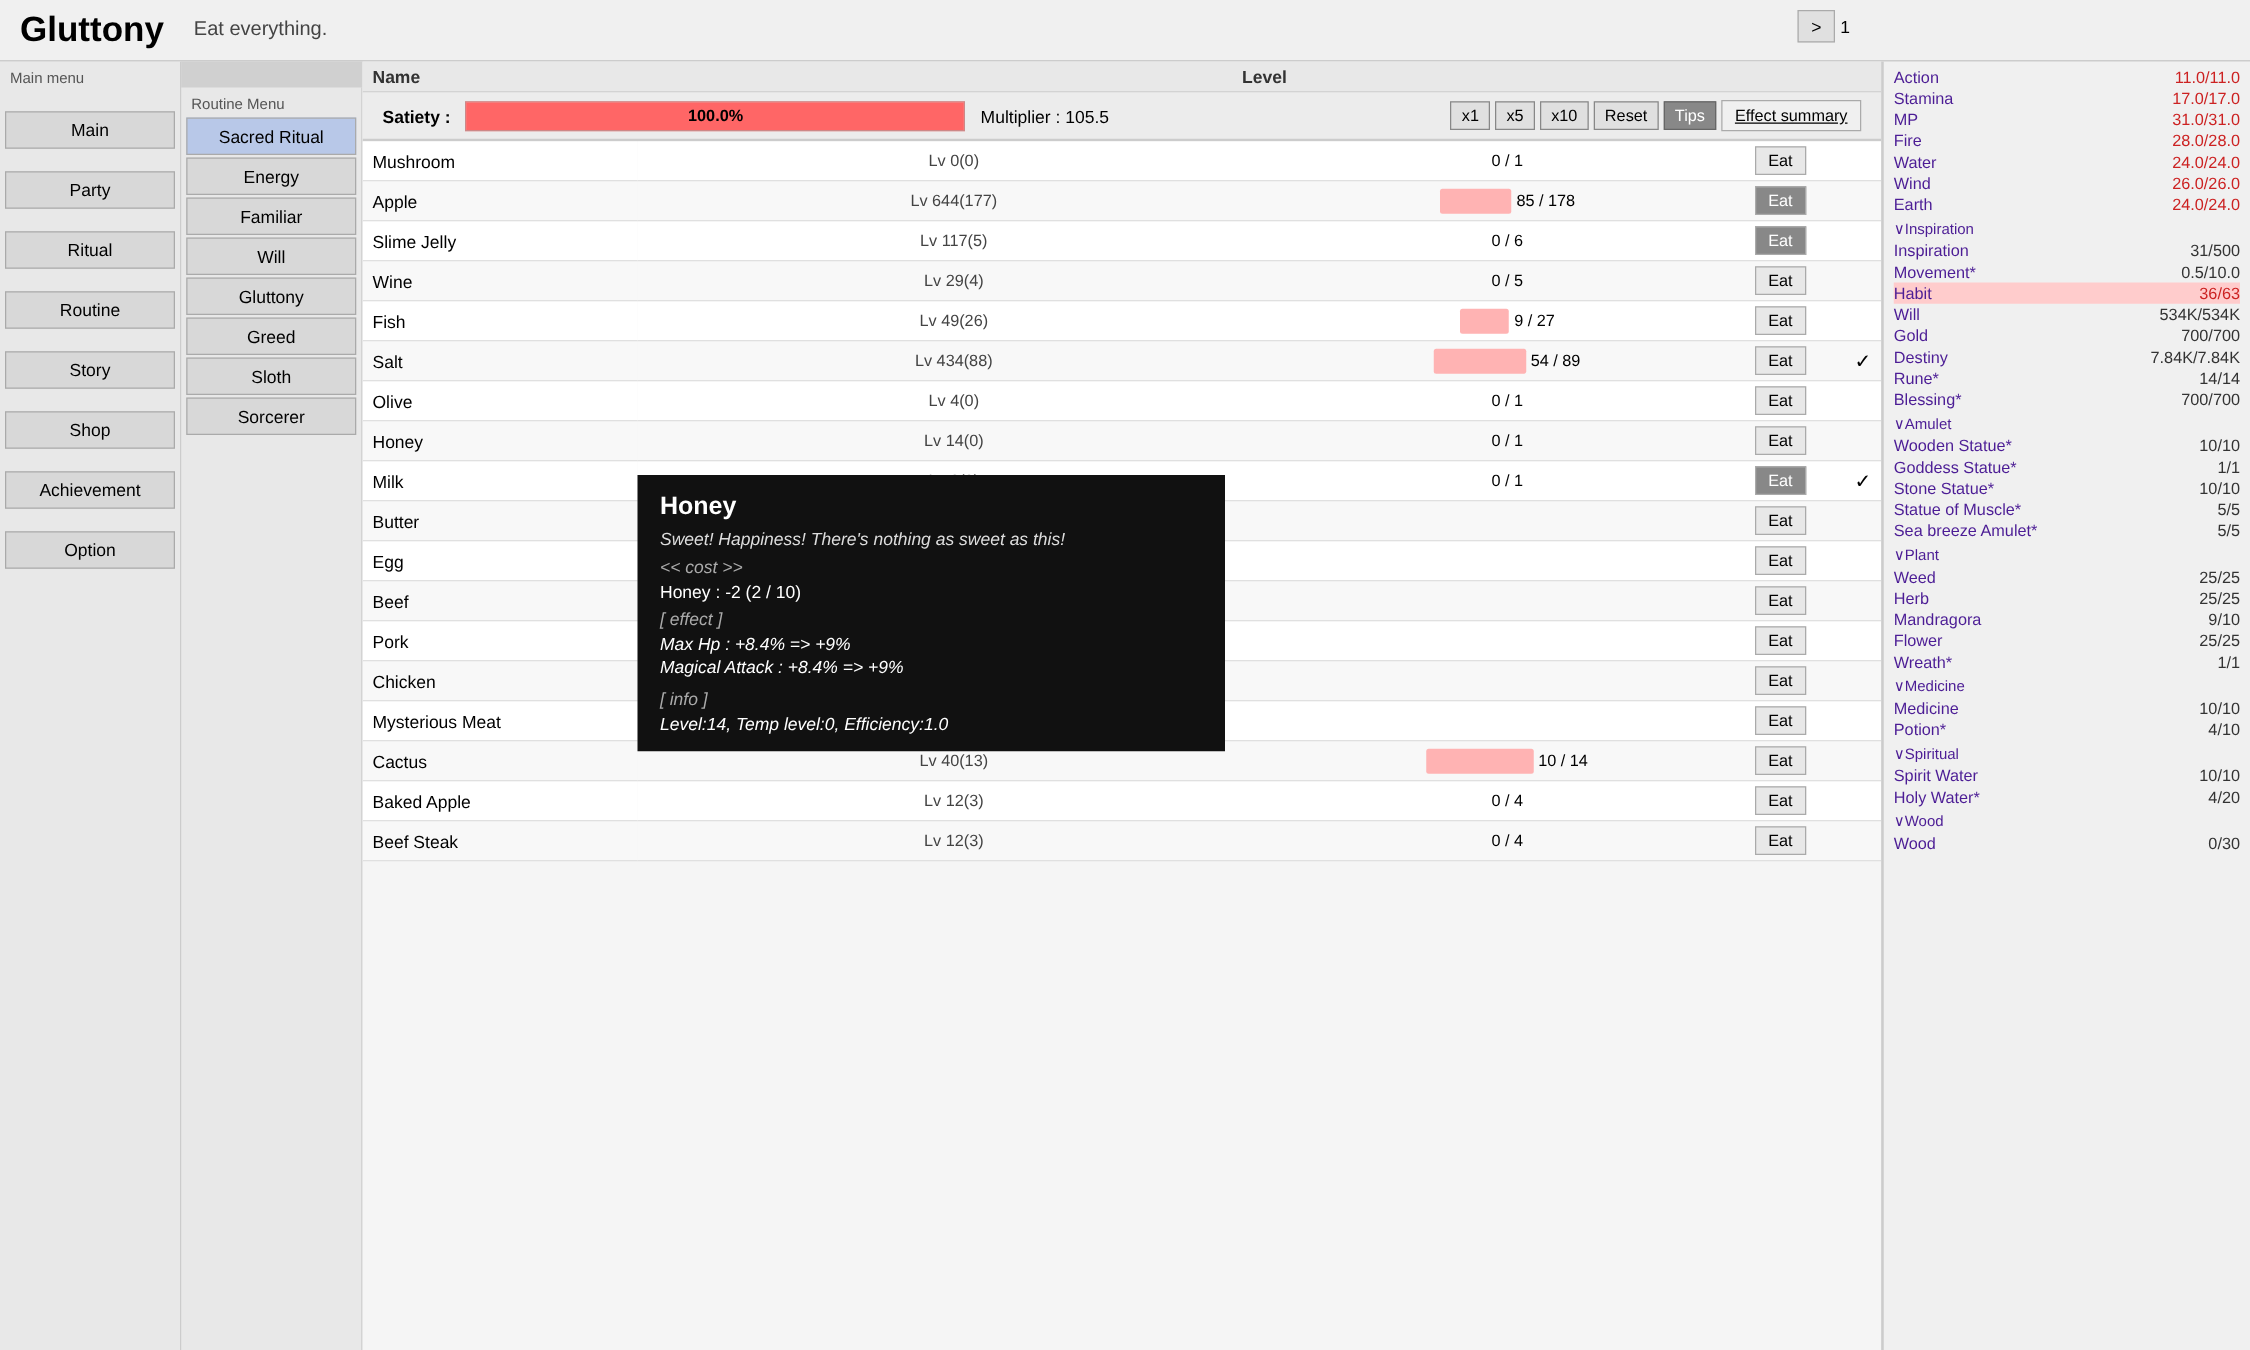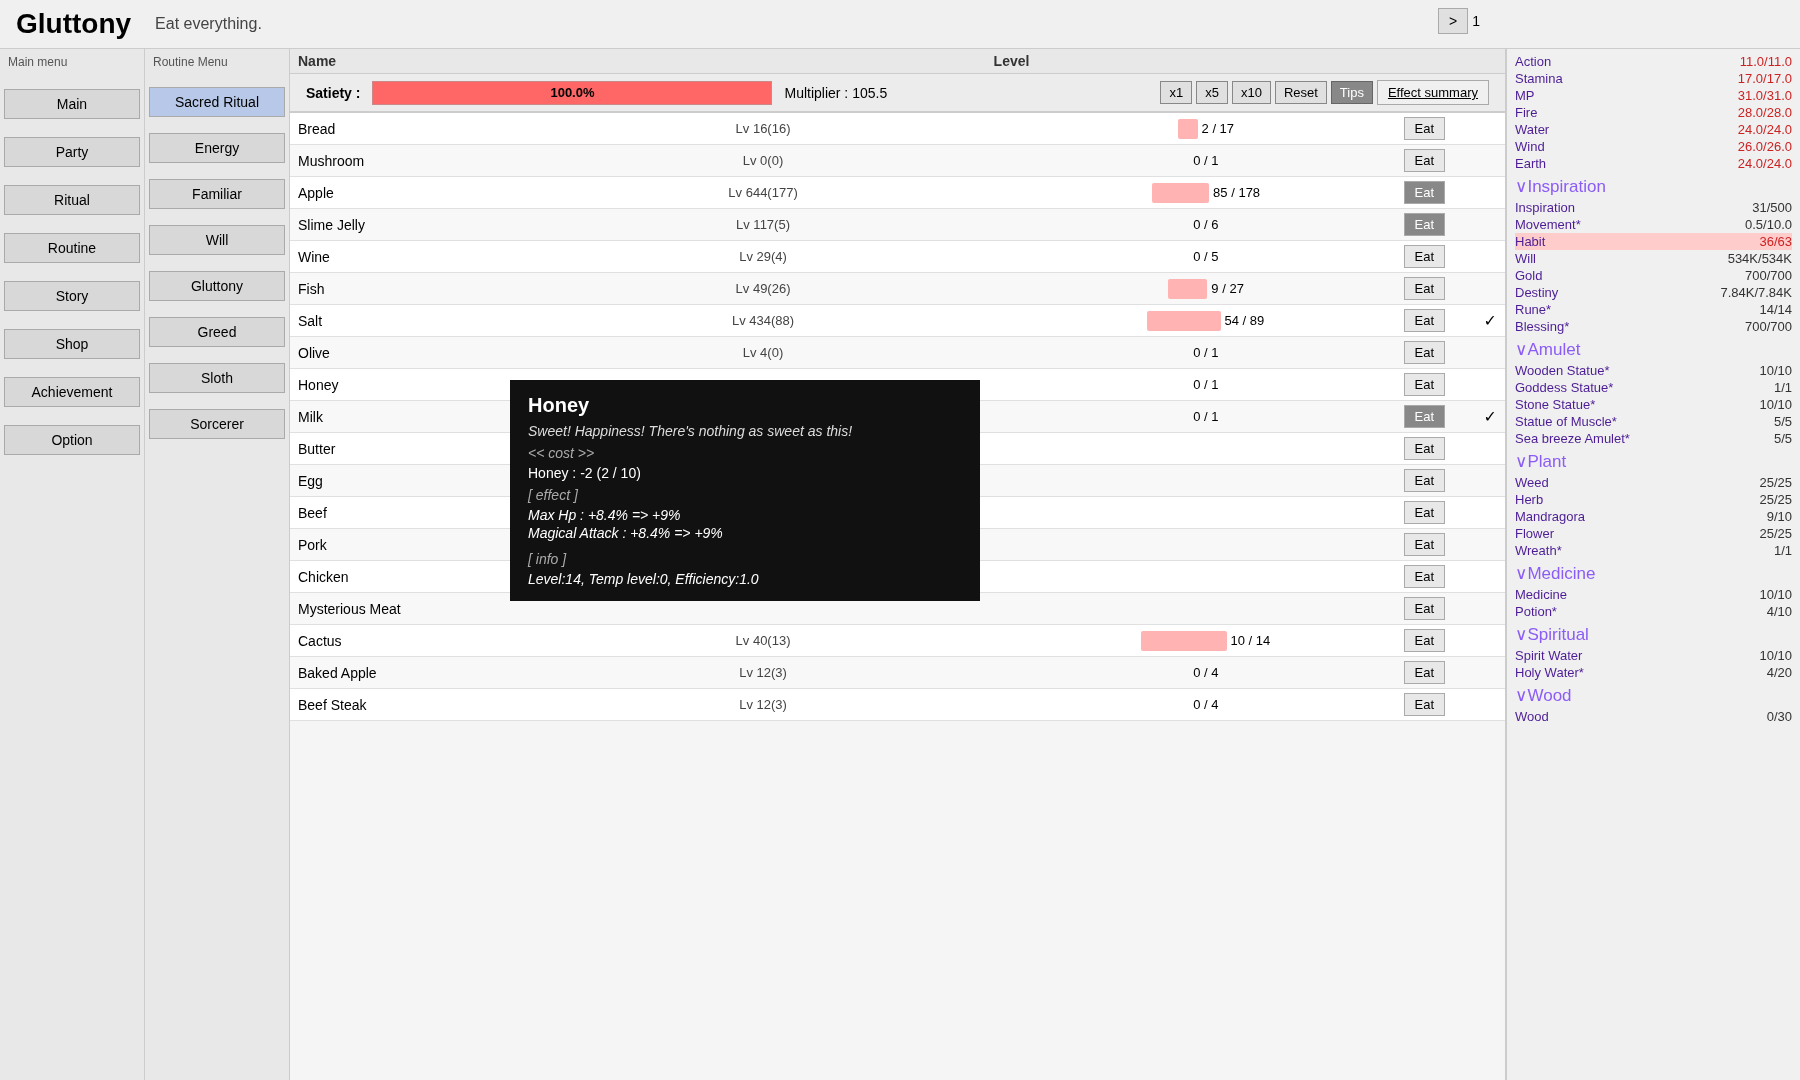--- a/index.html
+++ b/index.html
@@ -74,21 +74,22 @@
       font-size: 14px;
     }
     
     #mid-sidebar {
       width: 145px;
       background: #e8e8e8;
       display: flex;
       flex-direction: column;
       border-right: 1px solid #ccc;
       padding: 4px;
-      gap: 16px;
+      gap: 2px;
+      margin-top: 21px;
     }
     .mid-btn {
       background: #d8d8d8;
       border: 1px solid #aaa;
       padding: 6px 8px;
       cursor: pointer;
       text-align: center;
       font-size: 14px;
     }
     .mid-btn.active {
@@ -224,22 +225,22 @@
     }
     .stat-row {
       display: flex;
       justify-content: space-between;
       padding: 1px 0;
     }
     .stat-label { color: #4c1d95; }
     .stat-value { color: #333; text-align: right; }
     .stat-value.red { color: #cc2222; }
     .section-header {
-      font-size: 17px;
-      color: #8b5cf6;
+      font-size: 12px;
+      color: #4c1d95;
       margin-top: 4px;
       margin-bottom: 2px;
     }
     .stat-row.highlighted { background: #ffcccc; }
     
     #tooltip {
       position: absolute;
       background: #111;
       color: #fff;
       padding: 14px 18px;
@@ -354,32 +355,20 @@
         <button class="mul-btn">x10</button>
         <button class="mul-btn">Reset</button>
         <button class="tips-btn">Tips</button>
         <button class="effect-summary-btn">Effect summary</button>
       </div>
     </div>
 
     <div id="food-table-container">
       <table class="food-table">
         <tbody id="food-tbody">
-        <tr>
-              <td style="width: 220px;"><span class="food-name">Bread</span></td>
-              <td class="food-level" style="flex: 1 1 0%; min-width: 200px;">Lv 16(16)</td>
-              <td style="min-width: 150px;">
-                <div class="food-quantity">
-                  <div class="qty-bar" style="width: 20px;"></div>
-                  <span class="qty-text">2 / 17</span>
-                </div>
-              </td>
-              <td style="width: 80px;"><button class="eat-btn">Eat</button></td>
-              <td class="checkbox-cell"><span></span></td>
-            </tr>
             <tr>
               <td style="width: 220px;"><span class="food-name">Mushroom</span></td>
               <td class="food-level" style="flex: 1 1 0%; min-width: 200px;">Lv 0(0)</td>
               <td style="min-width: 150px;">
                 <div class="food-quantity">
                   <span class="qty-text">0 / 1</span>
                 </div>
               </td>
               <td style="width: 80px;"><button class="eat-btn">Eat</button></td>
               <td class="checkbox-cell"><span></span></td>

